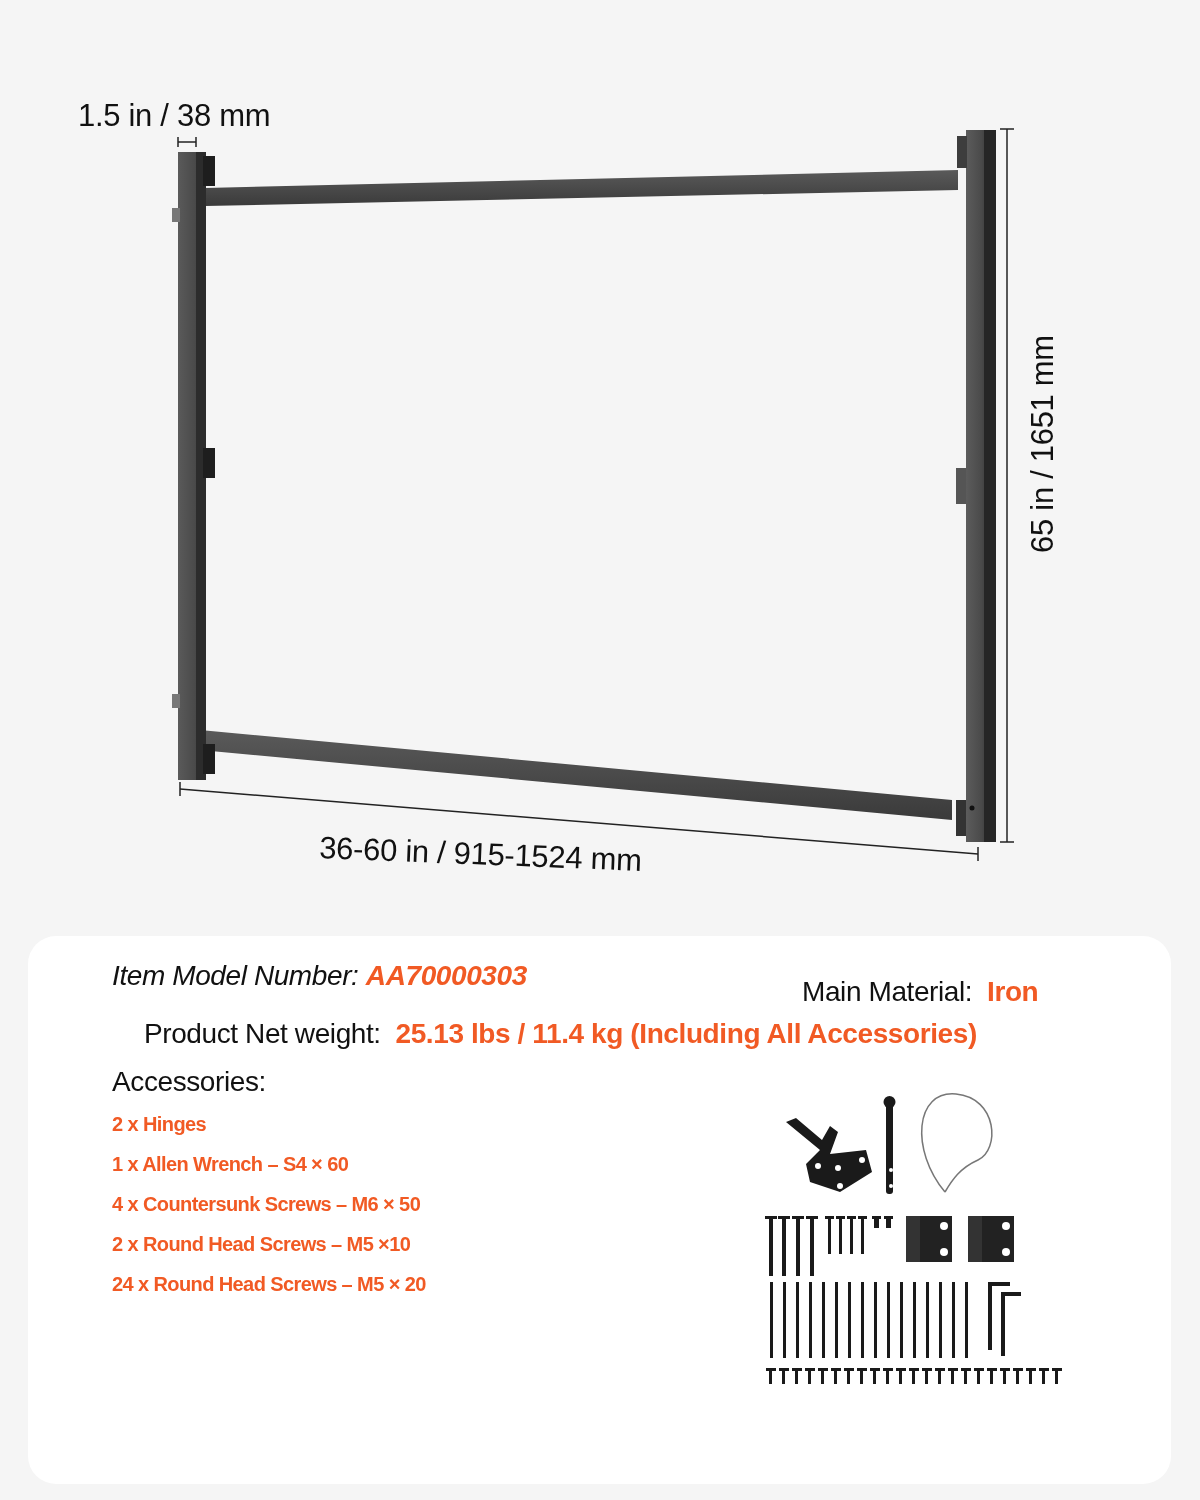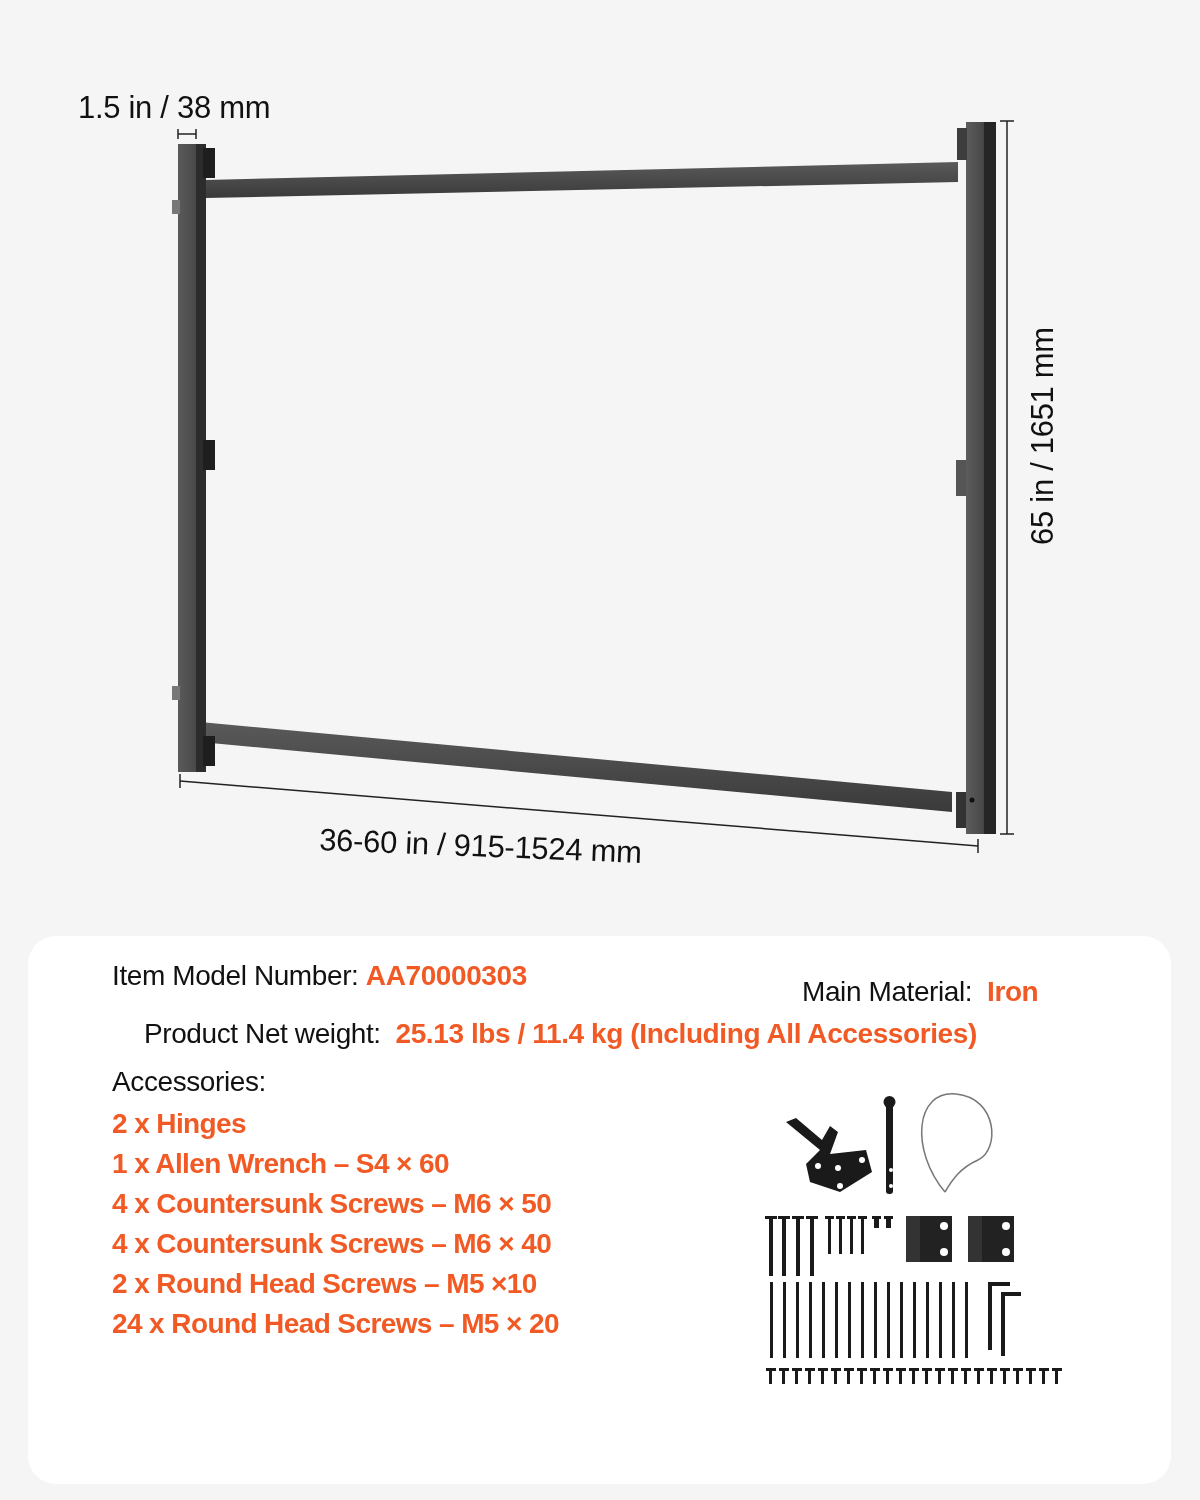--- a/index.html
+++ b/index.html
@@ -1,41 +1,41 @@
 <!DOCTYPE html>
 <html><head>
 <meta charset="utf-8">
 <style>
   * { box-sizing: border-box; margin: 0; padding: 0; }
   html, body { width: 1200px; height: 1500px; background: #f5f5f5; overflow: hidden; }
   body { position: relative; font-family: "Liberation Sans", "DejaVu Sans", sans-serif; color: #111; }
 
-  .diagram { position: absolute; left: 0; top: 4px; width: 952px; height: 920px; }
+  .diagram { position: absolute; left: 0; top: 12px; width: 952px; height: 920px; }
   .diagram svg { position: absolute; left: 0; top: 0; }
 
   .dim-label { position: absolute; font-size: 31px; color: #111; white-space: nowrap; letter-spacing: -0.3px; }
   .dim-width-top { left: 78px; top: 86px; }
   .dim-width-bottom { left: 320px; top: 818px; transform: rotate(2.3deg); transform-origin: left top; }
   .dim-height { left: 1043px; top: 432px; transform: translate(-50%, -50%) rotate(-90deg); }
 
   .spec-card {
     position: absolute; left: 28px; top: 936px; width: 1143px; height: 548px;
     background: #ffffff; border-radius: 28px;
   }
   .spec-row { position: absolute; font-size: 28px; white-space: nowrap; letter-spacing: -0.4px; }
   .lbl { color: #111; }
   .val { color: #f15a24; font-weight: bold; }
 
-  .row-model { left: 84px; top: 24px; }
+  .row-model { left: 84px; top: 24px; font-style: italic; }
   .row-material { left: 774px; top: 24px; margin-top: 16px; }
   .row-weight { left: 84px; top: 82px; margin-left: 32px; }
   .row-acc-title { left: 84px; top: 130px; }
 
   .acc-list { position: absolute; left: 84px; top: 168px; list-style: none; }
-  .acc-list li { font-size: 28px; line-height: 40px; color: #f15a24; font-weight: bold; white-space: nowrap; letter-spacing: -0.6px; }
+  .acc-list li { font-size: 20px; line-height: 40px; color: #f15a24; font-weight: bold; white-space: nowrap; letter-spacing: -0.6px; }
 
   .acc-image { position: absolute; left: 732px; top: 144px; width: 330px; height: 320px; }
 </style>
 </head>
 <body>
 
 <div class="diagram">
   <svg width="1200" height="920" viewBox="0 0 1200 920">
     <defs>
       <linearGradient id="postL" x1="0" x2="1">
@@ -105,21 +105,20 @@
   <div class="spec-row row-weight">
     <span class="lbl">Product Net weight:</span>&nbsp;
     <span class="val">25.13 lbs / 11.4 kg (Including All Accessories)</span>
   </div>
   <div class="spec-row row-acc-title lbl">Accessories:</div>
 
   <ul class="acc-list">
     <li>2 x Hinges</li>
     <li>1 x Allen Wrench – S4 × 60</li>
     <li>4 x Countersunk Screws – M6 × 50</li>
-    <li>4 x Countersunk Screws – M6 × 40</li>
     <li>2 x Round Head Screws – M5 ×10</li>
     <li>24 x Round Head Screws – M5 × 20</li>
   </ul>
 
   <svg class="acc-image" viewBox="0 0 330 320">
 
     <g fill="#1a1a1a">
       <path d="M26,42 L36,38 L62,60 L70,46 L78,52 L70,74 L106,70 L112,92 L80,112 L50,102 L46,84 L60,70 Z"></path>
       <circle cx="78" cy="88" r="3" fill="#fff"></circle>
         <circle cx="58" cy="86" r="3" fill="#fff"></circle>

